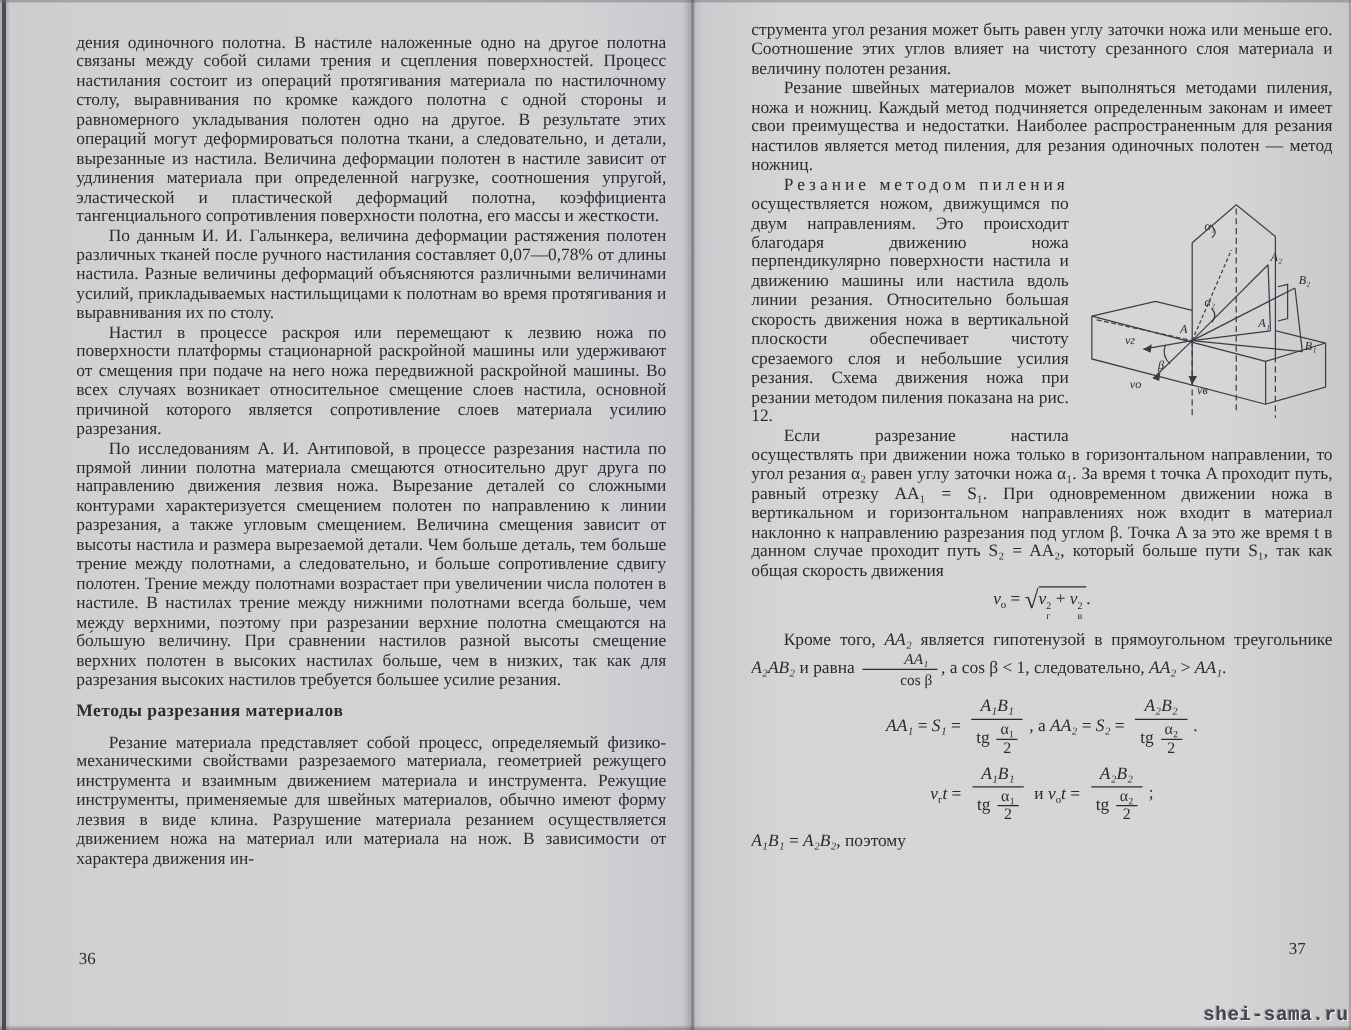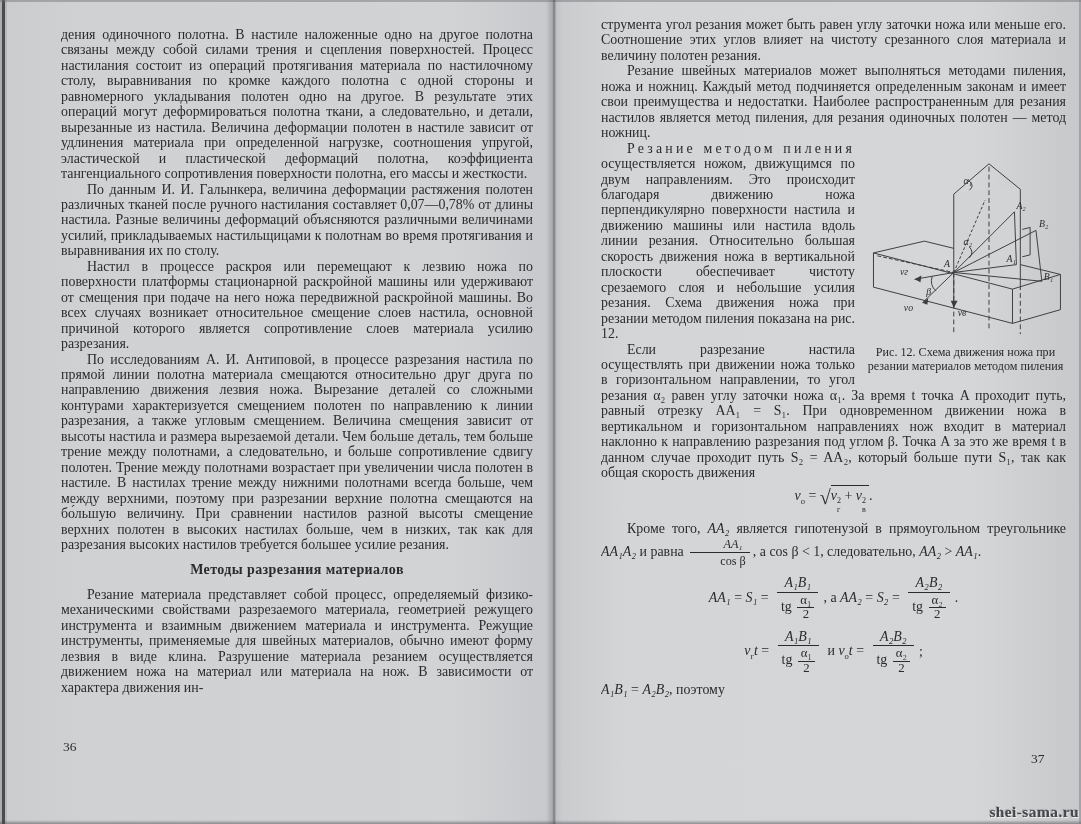--- a/index.html
+++ b/index.html
@@ -20,21 +20,21 @@
   .edge-right{position:absolute;right:0;top:0;width:2px;height:100%;background:rgba(120,120,125,.45);}
   .spine{position:absolute;left:546px;top:0;width:16px;height:100%;
     background:linear-gradient(90deg,rgba(90,90,95,0) 0,rgba(90,90,95,.30) 40%,rgba(55,55,60,.55) 50%,rgba(120,120,125,.12) 65%,rgba(0,0,0,0) 100%);}
 
   .page{position:absolute;font-size:13.9px;line-height:15.45px;text-align:justify;
     color:#2b2b2e;hyphens:auto;-webkit-hyphens:auto;}
   .page p{margin:0;text-indent:26px;}
   .page p.noind{text-indent:0;}
   .page-left{left:61px;top:27px;width:472px;height:732px;overflow:hidden;}
   .page-right{left:601px;top:17px;width:465px;height:752px;overflow:hidden;}
-  .heading{font-size:14px;font-weight:bold;text-align:center;margin:10px 0 9px;letter-spacing:.4px;}
+  .heading{font-size:14px;font-weight:bold;text-align:left;margin:10px 0 9px;letter-spacing:.4px;}
   .emph{letter-spacing:3.2px;}
 
   .formula{text-align:center;margin:7px 0;text-indent:0;}
   .frac{display:inline-block;vertical-align:middle;text-align:center;margin:0 5px;line-height:1.15;}
   .frac .num{display:block;border-bottom:1px solid #2b2b2e;padding:0 5px 1px;}
   .frac .den{display:block;padding:1px 4px 0;}
   .frac.inline{font-size:.88em;margin:0 3px;}
   .sfrac{display:inline-block;vertical-align:middle;text-align:center;line-height:1.05;font-size:.92em;margin-left:2px;}
   .sfrac .sn{display:block;border-bottom:1px solid #2b2b2e;padding:0 3px;}
   .sfrac .sd{display:block;}
@@ -42,25 +42,25 @@
   sub{font-size:.62em;}
   .radical{font-size:1.45em;line-height:0;vertical-align:-0.18em;}
   .overline{border-top:1px solid #2b2b2e;padding:2px 3px 0 0;}
   .ss{display:inline-flex;flex-direction:column;font-size:.58em;line-height:1.05;vertical-align:-0.45em;text-align:left;}
 
   .figure{float:right;width:201px;margin:14px 0 4px 10px;}
   .figure svg{display:block;}
   .caption{font-size:12.1px;line-height:14.2px;text-align:center;margin-top:4px;text-indent:0;}
 
   .pagenum{position:absolute;font-size:13.5px;color:#2b2b2e;}
-  .pn-left{left:63px;top:739px;text-align:center;}
+  .pn-left{left:63px;top:759px;text-align:center;}
   .pn-right{left:1031px;top:751px;}
 
   .watermark{position:absolute;right:2px;bottom:3px;
-    font-family:Liberation Serif, serif;font-weight:bold;font-size:15.5px;
+    font-family:Liberation Mono, monospace;font-weight:bold;font-size:15.5px;
     letter-spacing:.4px;color:#45454c;
     text-shadow:1px 1px 0 rgba(242,242,242,.9), -1px -1px 0 rgba(90,90,95,.35);}
 </style>
 </head>
 <body>
 
 <div class="scan">
   <div class="edge-left"></div>
   <div class="edge-top"></div>
   <div class="edge-bottom"></div>
@@ -132,38 +132,37 @@
           <text x="175" y="74">B₂</text>
           <text x="142" y="109">A₁</text>
           <text x="180" y="128">B₁</text>
           <text x="78" y="114">A</text>
           <text x="33" y="123">vг</text>
           <text x="60" y="143">β</text>
           <text x="92" y="164">vв</text>
           <text x="37" y="159">vо</text>
         </g>
       </svg>
-      <div class="caption">Рис. 12. Схема движения ножа при резании материалов методом пиления</div>
     </div>
 
     <p><span class="emph">Резание методом пиления</span><span> осуществляется ножом, движущимся по двум направлениям. Это происходит благодаря движению ножа перпендикулярно поверхности настила и движению машины или настила вдоль линии резания. Относительно большая скорость движения ножа в вертикальной плоскости обеспечивает чистоту срезаемого слоя и небольшие усилия резания. Схема движения ножа при резании методом пиления показана на рис. 12.</span></p>
 
     <p>Если разрезание настила осуществлять при движении ножа только в горизонтальном направлении, то угол резания α₂ равен углу заточки ножа α₁. За время t точка A проходит путь, равный отрезку AA₁ = S₁. При одновременном движении ножа в вертикальном и горизонтальном направлениях нож входит в материал наклонно к направлению разрезания под углом β. Точка A за это же время t в данном случае проходит путь S₂ = AA₂, который больше пути S₁, так как общая скорость движения</p>
 
     <div class="formula">
       <span><span class="it">v</span><sub>о</sub> = </span><span class="radical">√</span><span class="overline"><span class="it">v</span><span class="ss">
             <span>2</span>
             <span>г</span>
           </span> + <span class="it">v</span><span class="ss">
             <span>2</span>
             <span>в</span>
           </span></span><span>.</span>
     </div>
 
-    <p><span>Кроме того, <span class="it">AA₂</span> является гипотенузой в прямоугольном треугольнике <span class="it">AA₁A₂</span> и равна </span><span class="frac inline"><span class="num it">AA₁</span><span class="den">cos β</span></span><span>, а cos β &lt; 1, следовательно, <span class="it">AA₂</span> &gt; <span class="it">AA₁</span>.</span></p>
+    <p><span>Кроме того, <span class="it">AA₂</span> является гипотенузой в прямоугольном треугольнике <span class="it">A₂AB₂</span> и равна </span><span class="frac inline"><span class="num it">AA₁</span><span class="den">cos β</span></span><span>, а cos β &lt; 1, следовательно, <span class="it">AA₂</span> &gt; <span class="it">AA₁</span>.</span></p>
 
 
     <div class="formula">
       <span><span class="it">AA₁</span> = <span class="it">S₁</span> = </span><span class="frac"><span class="num it">A₁B₁</span><span class="den"><span>tg</span> <span class="sfrac"><span class="sn">α₁</span><span class="sd">2</span></span></span></span><span>,  а  <span class="it">AA₂</span> = <span class="it">S₂</span> = </span><span class="frac"><span class="num it">A₂B₂</span><span class="den"><span>tg</span> <span class="sfrac"><span class="sn">α₂</span><span class="sd">2</span></span></span></span><span>.</span>
     </div>
 
 
     <div class="formula">
       <span><span class="it">v</span><sub>г</sub><span class="it">t</span> = </span><span class="frac"><span class="num it">A₁B₁</span><span class="den"><span>tg</span> <span class="sfrac"><span class="sn">α₁</span><span class="sd">2</span></span></span></span><span>  и  <span class="it">v</span><sub>о</sub><span class="it">t</span> = </span><span class="frac"><span class="num it">A₂B₂</span><span class="den"><span>tg</span> <span class="sfrac"><span class="sn">α₂</span><span class="sd">2</span></span></span></span><span>;</span>
     </div>

